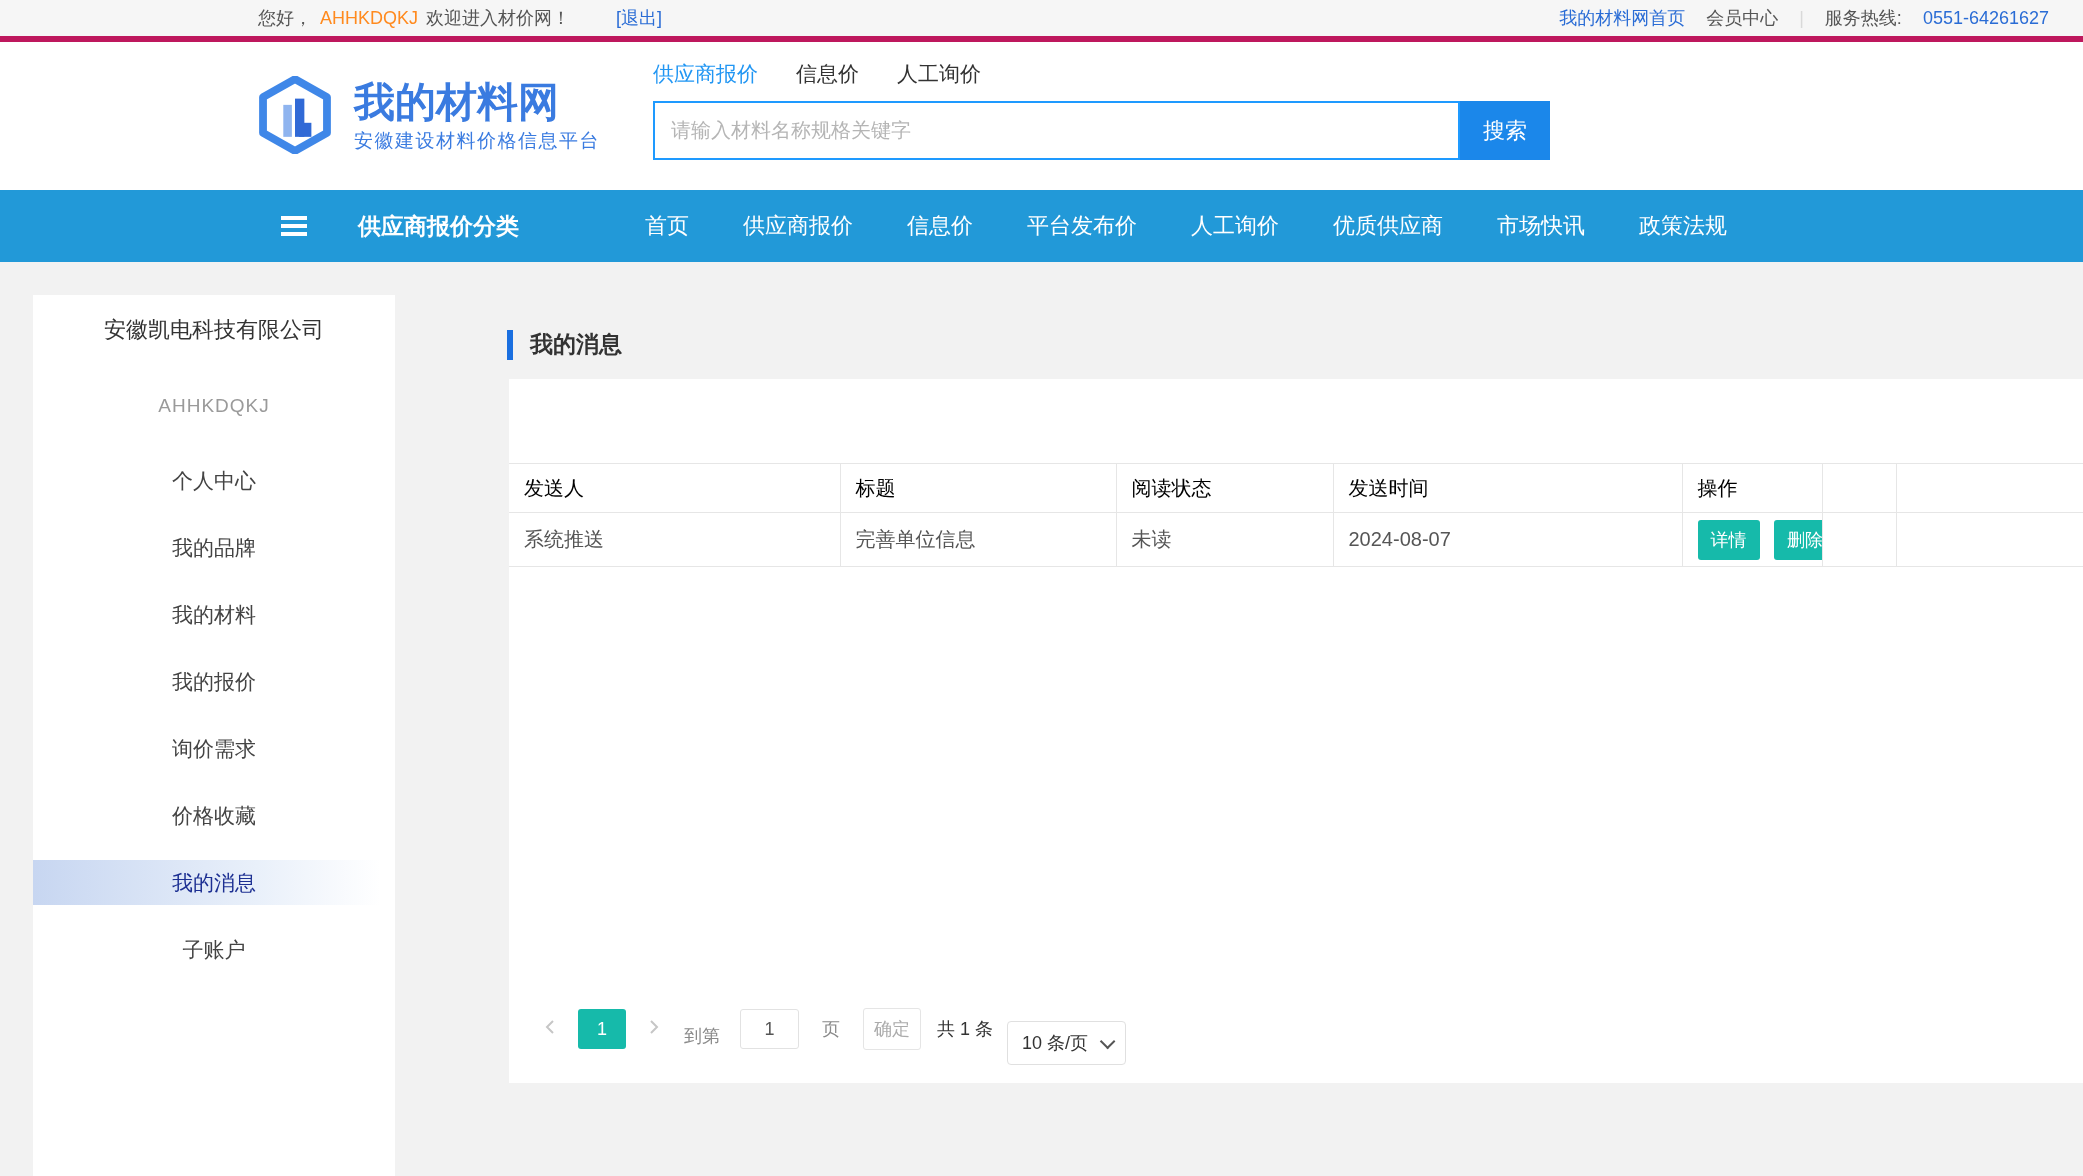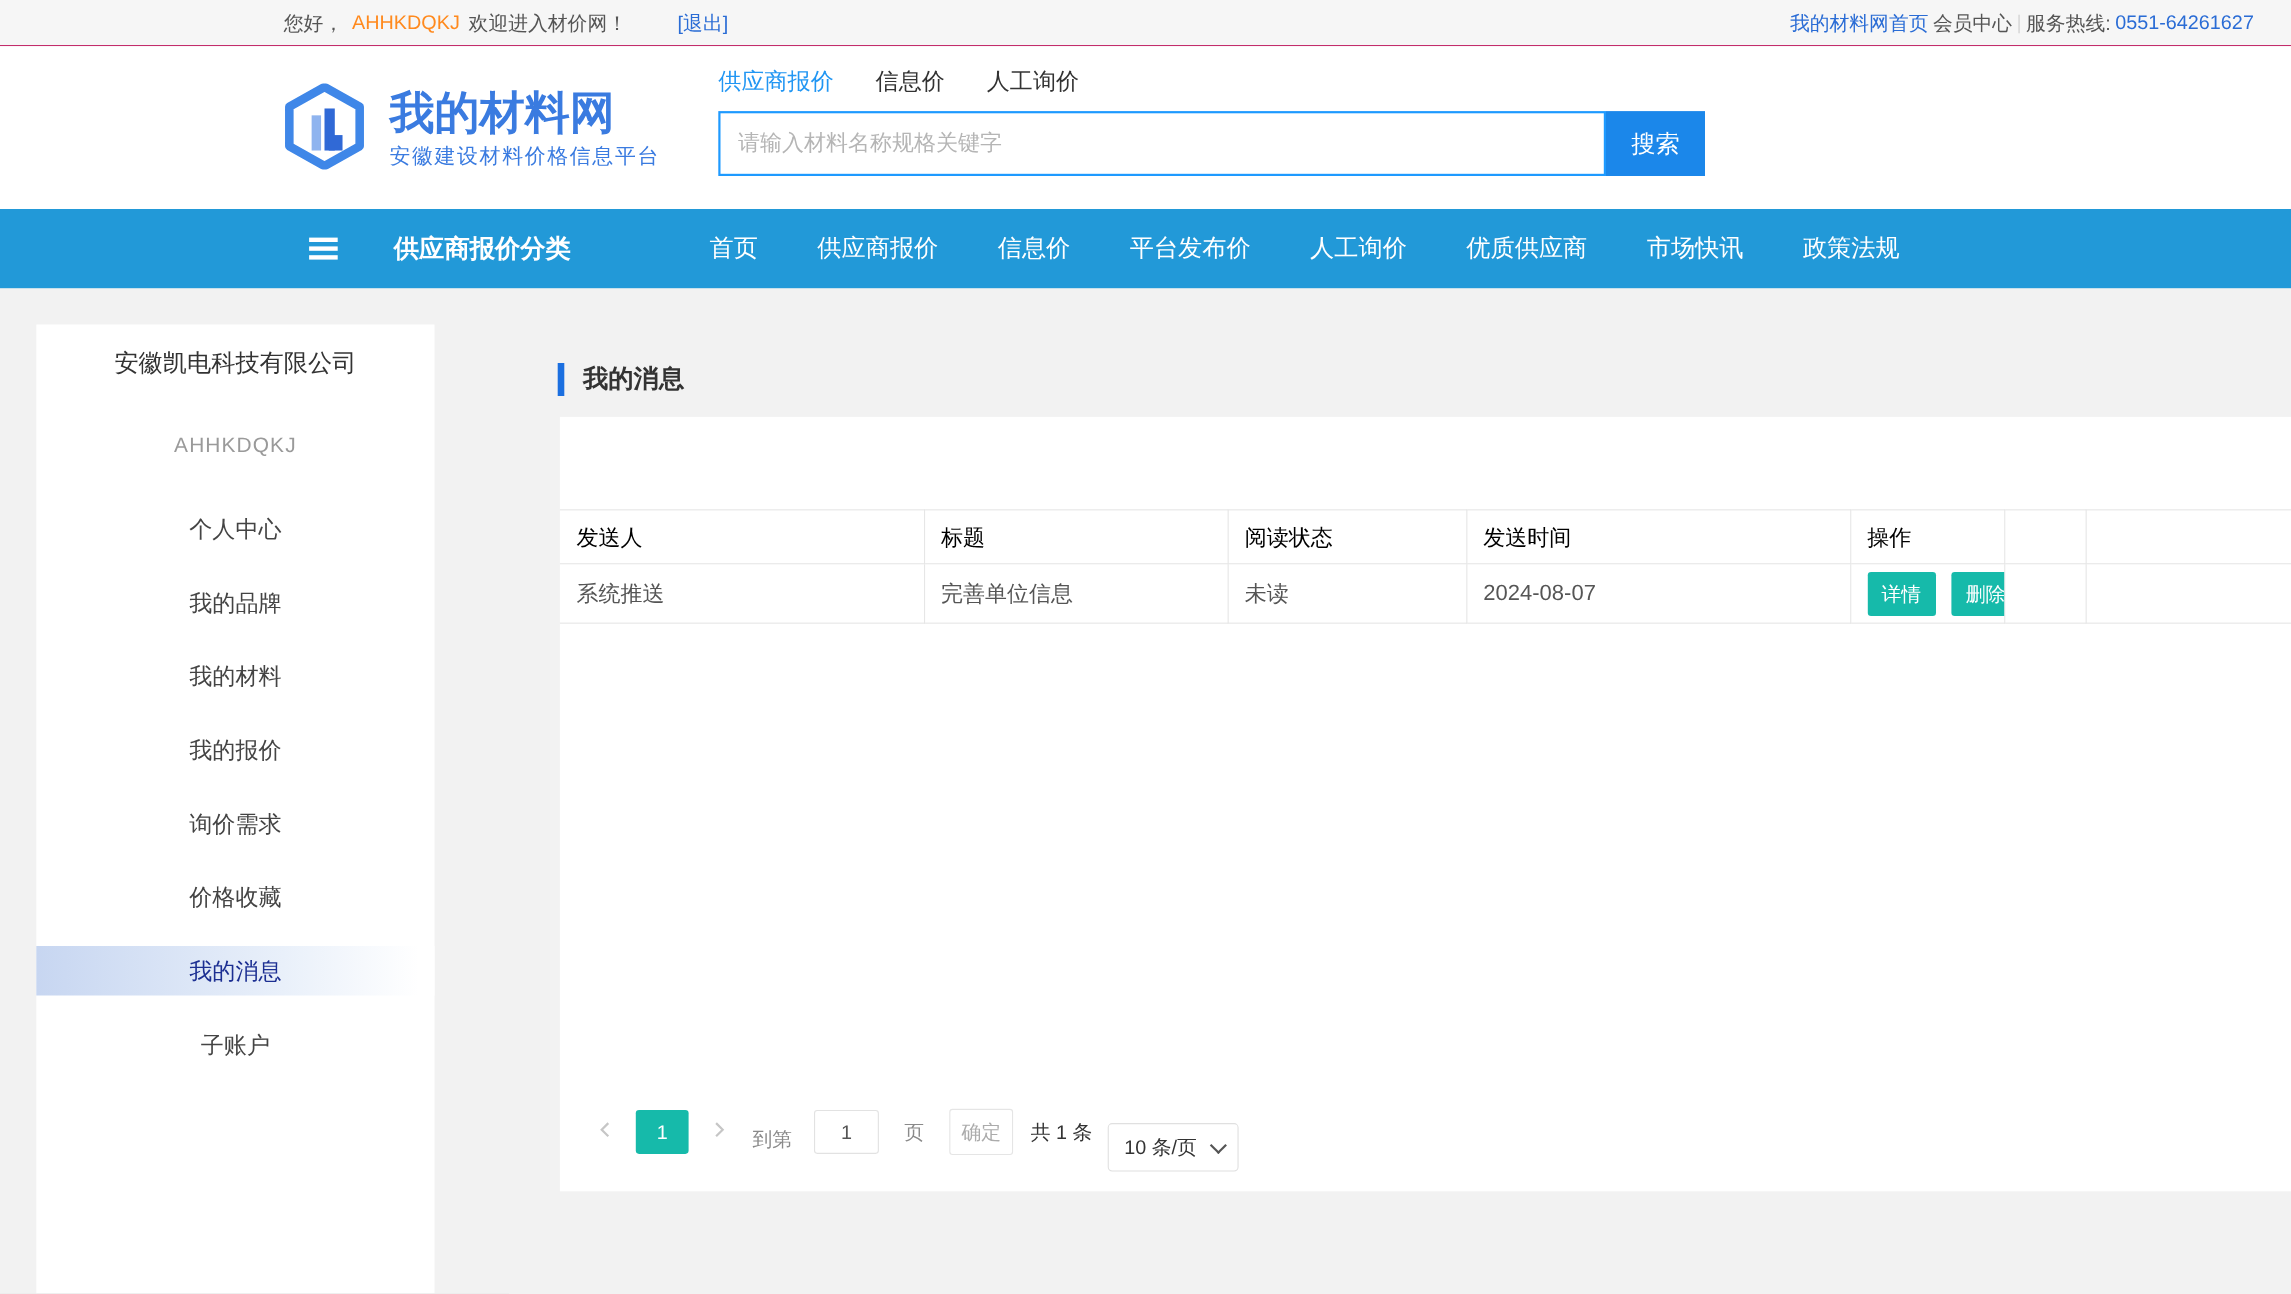--- a/index.html
+++ b/index.html
@@ -2,23 +2,23 @@
 <html><head>
 <meta charset="utf-8">
 <style>
   * { margin:0; padding:0; box-sizing:border-box; }
   html,body { background:#e9e9e9; }
   body { font-family:"Liberation Sans","DejaVu Sans",sans-serif; }
   #page { position:relative; width:2083px; height:1176px; background:#f2f2f2; overflow:hidden; }
 
   
   .topbar { position:absolute; top:0; left:0; width:100%; height:42px; background:#f6f6f6;
-            border-bottom:1px solid #be185d; display:flex; align-items:center; font-size:18px; color:#555; }
+            border-bottom:6px solid #be185d; display:flex; align-items:center; font-size:18px; color:#555; }
   .topbar-left { position:absolute; left:258px; display:flex; align-items:center; gap:8px; white-space:nowrap; }
-  .topbar-right { position:absolute; right:34px; display:flex; align-items:center; gap:4px; white-space:nowrap; }
+  .topbar-right { position:absolute; right:34px; display:flex; align-items:center; gap:21px; white-space:nowrap; }
   .t-orange { color:#ff8a1e; }
   .t-link { color:#2a6cd5; cursor:pointer; text-decoration:none; }
   .t-logout { margin-left:38px; }
   .t-divider { color:#d9d9d9; }
 
   
   .header { position:absolute; top:42px; left:0; width:100%; height:148px; background:#ffffff; }
   .logo { position:absolute; left:256px; top:34px; display:flex; align-items:center; }
   .logo-text { margin-left:20px; }
   .site-name { font-size:41px; font-weight:bold; color:#3a7be0; line-height:1.1; }

